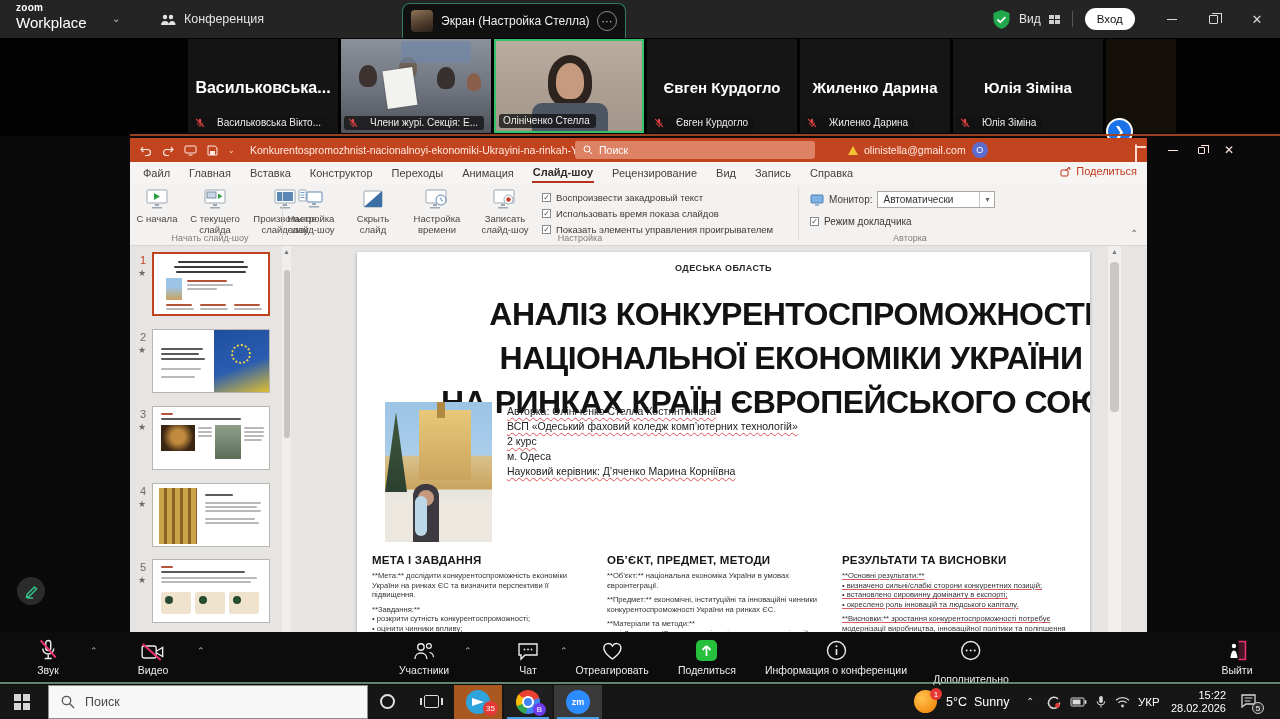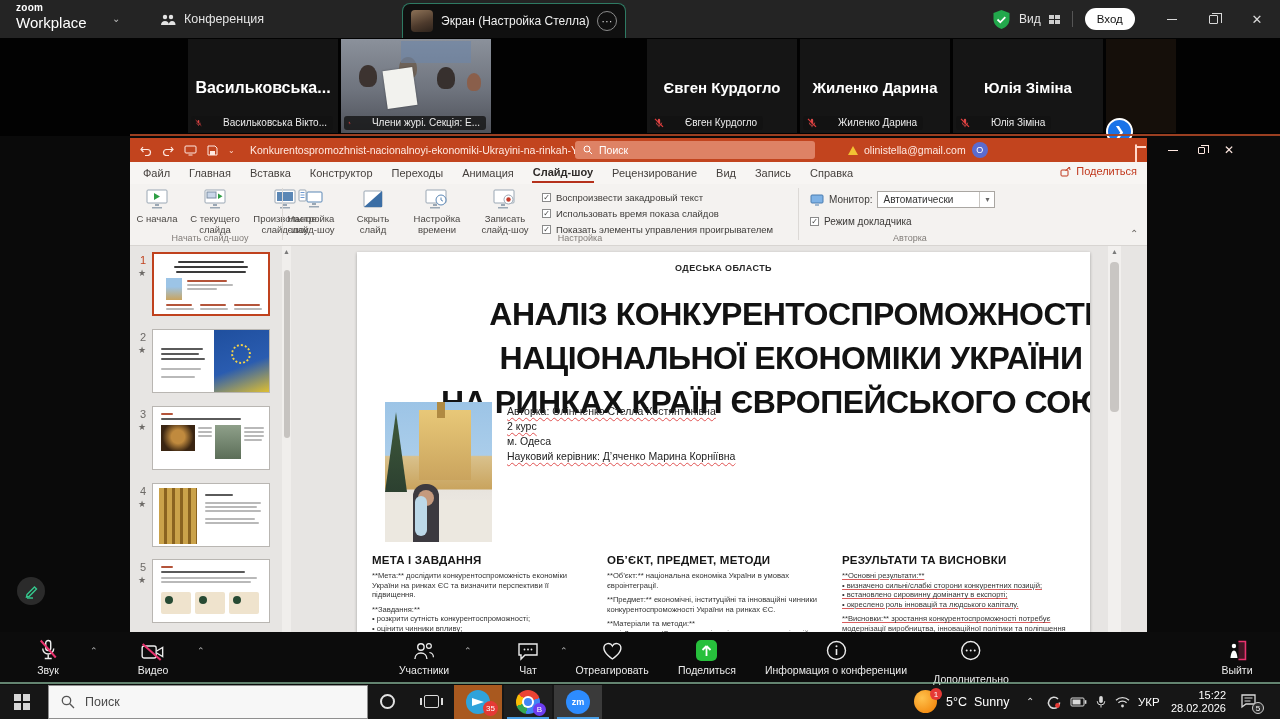--- a/index.html
+++ b/index.html
@@ -28,21 +28,21 @@
   .wbtn { position:absolute; top:0; width:34px; height:38px; display:flex; align-items:center; justify-content:center; color:#d9d9d9; }
   .min-g { width:10px; height:1px; background:#d9d9d9; }
   .rest-g { width:9px; height:9px; border:1px solid #d9d9d9; border-radius:1px; position:relative; }
   .rest-g::after { content:""; position:absolute; left:2px; top:-3px; width:9px; height:9px; border:1px solid #d9d9d9; border-left:none; border-bottom:none; }
   .close-g { font-size:13px; }
 
   
   .strip { position:absolute; left:0; top:38px; width:1280px; height:98px; background:#020202; }
   .tile { position:absolute; top:1px; height:94px; width:150px; background:#151515; overflow:hidden; }
   .tile .big { position:absolute; left:0; right:0; top:40px; text-align:center; color:#fff; font-weight:700; font-size:15px; white-space:nowrap; }
-  .tile .lbl { position:absolute; left:3px; bottom:3px; background:rgba(18,18,18,.78); border-radius:3px; padding:1px 6px 2px 4px; color:#ececec; font-size:10px; display:flex; align-items:center; gap:21px; max-width:142px; white-space:nowrap; overflow:hidden; }
+  .tile .lbl { position:absolute; left:3px; bottom:3px; background:rgba(18,18,18,.78); border-radius:3px; padding:1px 6px 2px 4px; color:#ececec; font-size:10px; display:flex; align-items:center; gap:12px; max-width:142px; white-space:nowrap; overflow:hidden; }
   .t1 { left:188px; background:#141414; }
   .t2 { left:341px; background:linear-gradient(180deg,#8b919b 0%,#6e737d 55%,#4f525a 100%); }
   .t3 { left:494px; background:linear-gradient(180deg,#b9ac9e,#a3968a); border:2px solid #35c36a; }
   .t4 { left:647px; } .t5 { left:800px; } .t6 { left:953px; }
   .t7 { left:1106px; width:70px; background:#20170f; opacity:.65; }
   .head { position:absolute; border-radius:50% 50% 40% 40%; }
   .paper { position:absolute; background:#f2f2ee; transform:rotate(-8deg); box-shadow:0 0 2px rgba(0,0,0,.4); }
   .next-btn { position:absolute; left:1106px; top:80px; width:27px; height:27px; border-radius:50%; background:#1a73e8; border:2px solid #fff; color:#fff; display:flex; align-items:center; justify-content:center; font-size:13px; font-weight:700; }
   .share-top-line { position:absolute; left:130px; top:134px; width:1150px; height:2px; background:rgba(163,66,35,.95); }
   .share-bottom-line { position:absolute; left:0; top:682px; width:1280px; height:2px; background:rgba(146,196,166,.65); }
@@ -225,20 +225,28 @@
       <div class="lbl">
         <svg width="10" height="10" viewBox="0 0 12 12">
             <rect x="4.6" y="1" width="2.8" height="5.6" rx="1.4" fill="#d84a4a"></rect>
             <path d="M2.8 5.6a3.2 3.2 0 0 0 6.4 0" stroke="#d84a4a" stroke-width="1" fill="none"></path>
             <line x1="6" y1="8.8" x2="6" y2="11" stroke="#d84a4a" stroke-width="1"></line>
             <line x1="1.2" y1="1" x2="10.8" y2="10.6" stroke="#e23b3b" stroke-width="1.4"></line>
           </svg>
         <span>Члени журі. Секція: Е...</span>
       </div>
     </div>
+    <div class="tile t3">
+      <div class="head" style="left:52px;top:14px;width:44px;height:52px;background:#2e241f;"></div>
+      <div class="head" style="left:60px;top:22px;width:28px;height:36px;background:#c59a7e;"></div>
+      <div class="abs" style="left:36px;top:62px;width:76px;height:32px;background:#4e5563;border-radius:10px 10px 0 0;"></div>
+      <div class="lbl">
+        <span>Олініченко Стелла</span>
+      </div>
+    </div>
     <div class="tile t4">
       <div class="big">Євген Курдогло</div>
       <div class="lbl">
         <svg width="10" height="10" viewBox="0 0 12 12">
             <rect x="4.6" y="1" width="2.8" height="5.6" rx="1.4" fill="#d84a4a"></rect>
             <path d="M2.8 5.6a3.2 3.2 0 0 0 6.4 0" stroke="#d84a4a" stroke-width="1" fill="none"></path>
             <line x1="6" y1="8.8" x2="6" y2="11" stroke="#d84a4a" stroke-width="1"></line>
             <line x1="1.2" y1="1" x2="10.8" y2="10.6" stroke="#e23b3b" stroke-width="1.4"></line>
           </svg>
         <span>Євген Курдогло</span>
@@ -537,20 +545,21 @@
           <div class="abs" style="left:34px;top:8px;width:52px;height:70px;background:linear-gradient(180deg,#e8c878,#caa45e);"></div>
           <div class="abs" style="left:52px;top:0px;width:8px;height:16px;background:#b08a42;"></div>
           <div class="abs" style="left:0;top:10px;width:22px;height:80px;background:linear-gradient(180deg,#3f5a3c,#2c4030);clip-path:polygon(50% 0,100% 100%,0 100%);"></div>
           <div class="abs" style="left:0;bottom:0;width:107px;height:42px;background:#ece8e0;"></div>
           <div class="abs" style="left:28px;bottom:0;width:26px;height:58px;border-radius:12px 12px 0 0;background:#3c3a40;"></div>
           <div class="abs" style="left:33px;bottom:36px;width:16px;height:16px;border-radius:50%;background:#c59a7e;"></div>
           <div class="abs" style="left:30px;bottom:6px;width:12px;height:40px;background:#bcd8e8;border-radius:6px;"></div>
         </div>
         <div class="sl-auth">
           <div class="sp">Авторка: Олініченко Стелла Костянтинівна</div>
+          <div class="sp">ВСП «Одеський фаховий коледж комп’ютерних технологій»</div>
           <div class="sp" style="width:36px;">2 курс</div>
           <div>м. Одеса</div>
           <div class="sp">Науковий керівник: Д’яченко Марина Корніївна</div>
         </div>
 
         <div class="sl-col" style="left:15px;width:222px;">
           <h3>МЕТА І ЗАВДАННЯ</h3>
           <div class="ln">**Мета:** дослідити конкурентоспроможність економіки України на ринках ЄС та визначити перспективи її підвищення.</div>
           <div class="ln"></div>
           <div class="ln">**Завдання:**</div>

